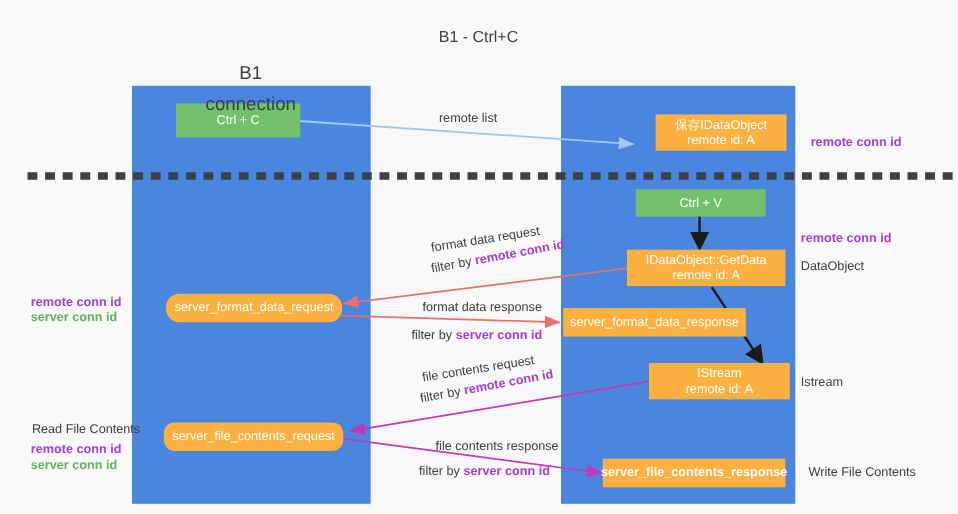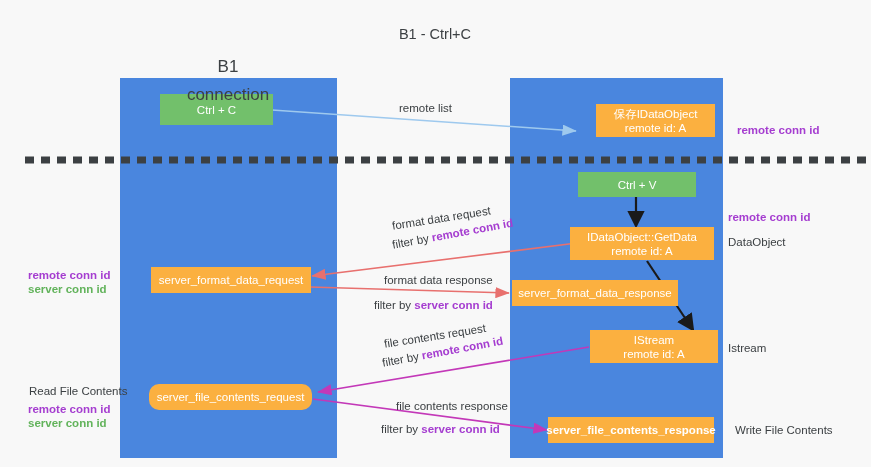--- a/index.html
+++ b/index.html
@@ -140,21 +140,21 @@
 
     <div class="node green" style="left:578px;top:172px;width:118px;height:25px;">
       <span>Ctrl + V</span>
     </div>
 
     <div class="node orange" style="left:570px;top:227px;width:144px;height:33px;">
       <span>IDataObject::GetData</span>
       <span class="l2">remote id: A</span>
     </div>
 
-    <div class="node orange" style="left:151px;top:267px;width:160px;height:26px;">
+    <div class="node orange" style="left:151px;top:267px;width:160px;height:26px;border-radius:12px;">
       <span>server_format_data_request</span>
     </div>
 
     <div class="node orange" style="left:512px;top:280px;width:166px;height:26px;">
       <span>server_format_data_response</span>
     </div>
 
     <div class="node orange" style="left:590px;top:330px;width:128px;height:33px;">
       <span>IStream</span>
       <span class="l2">remote id: A</span>

